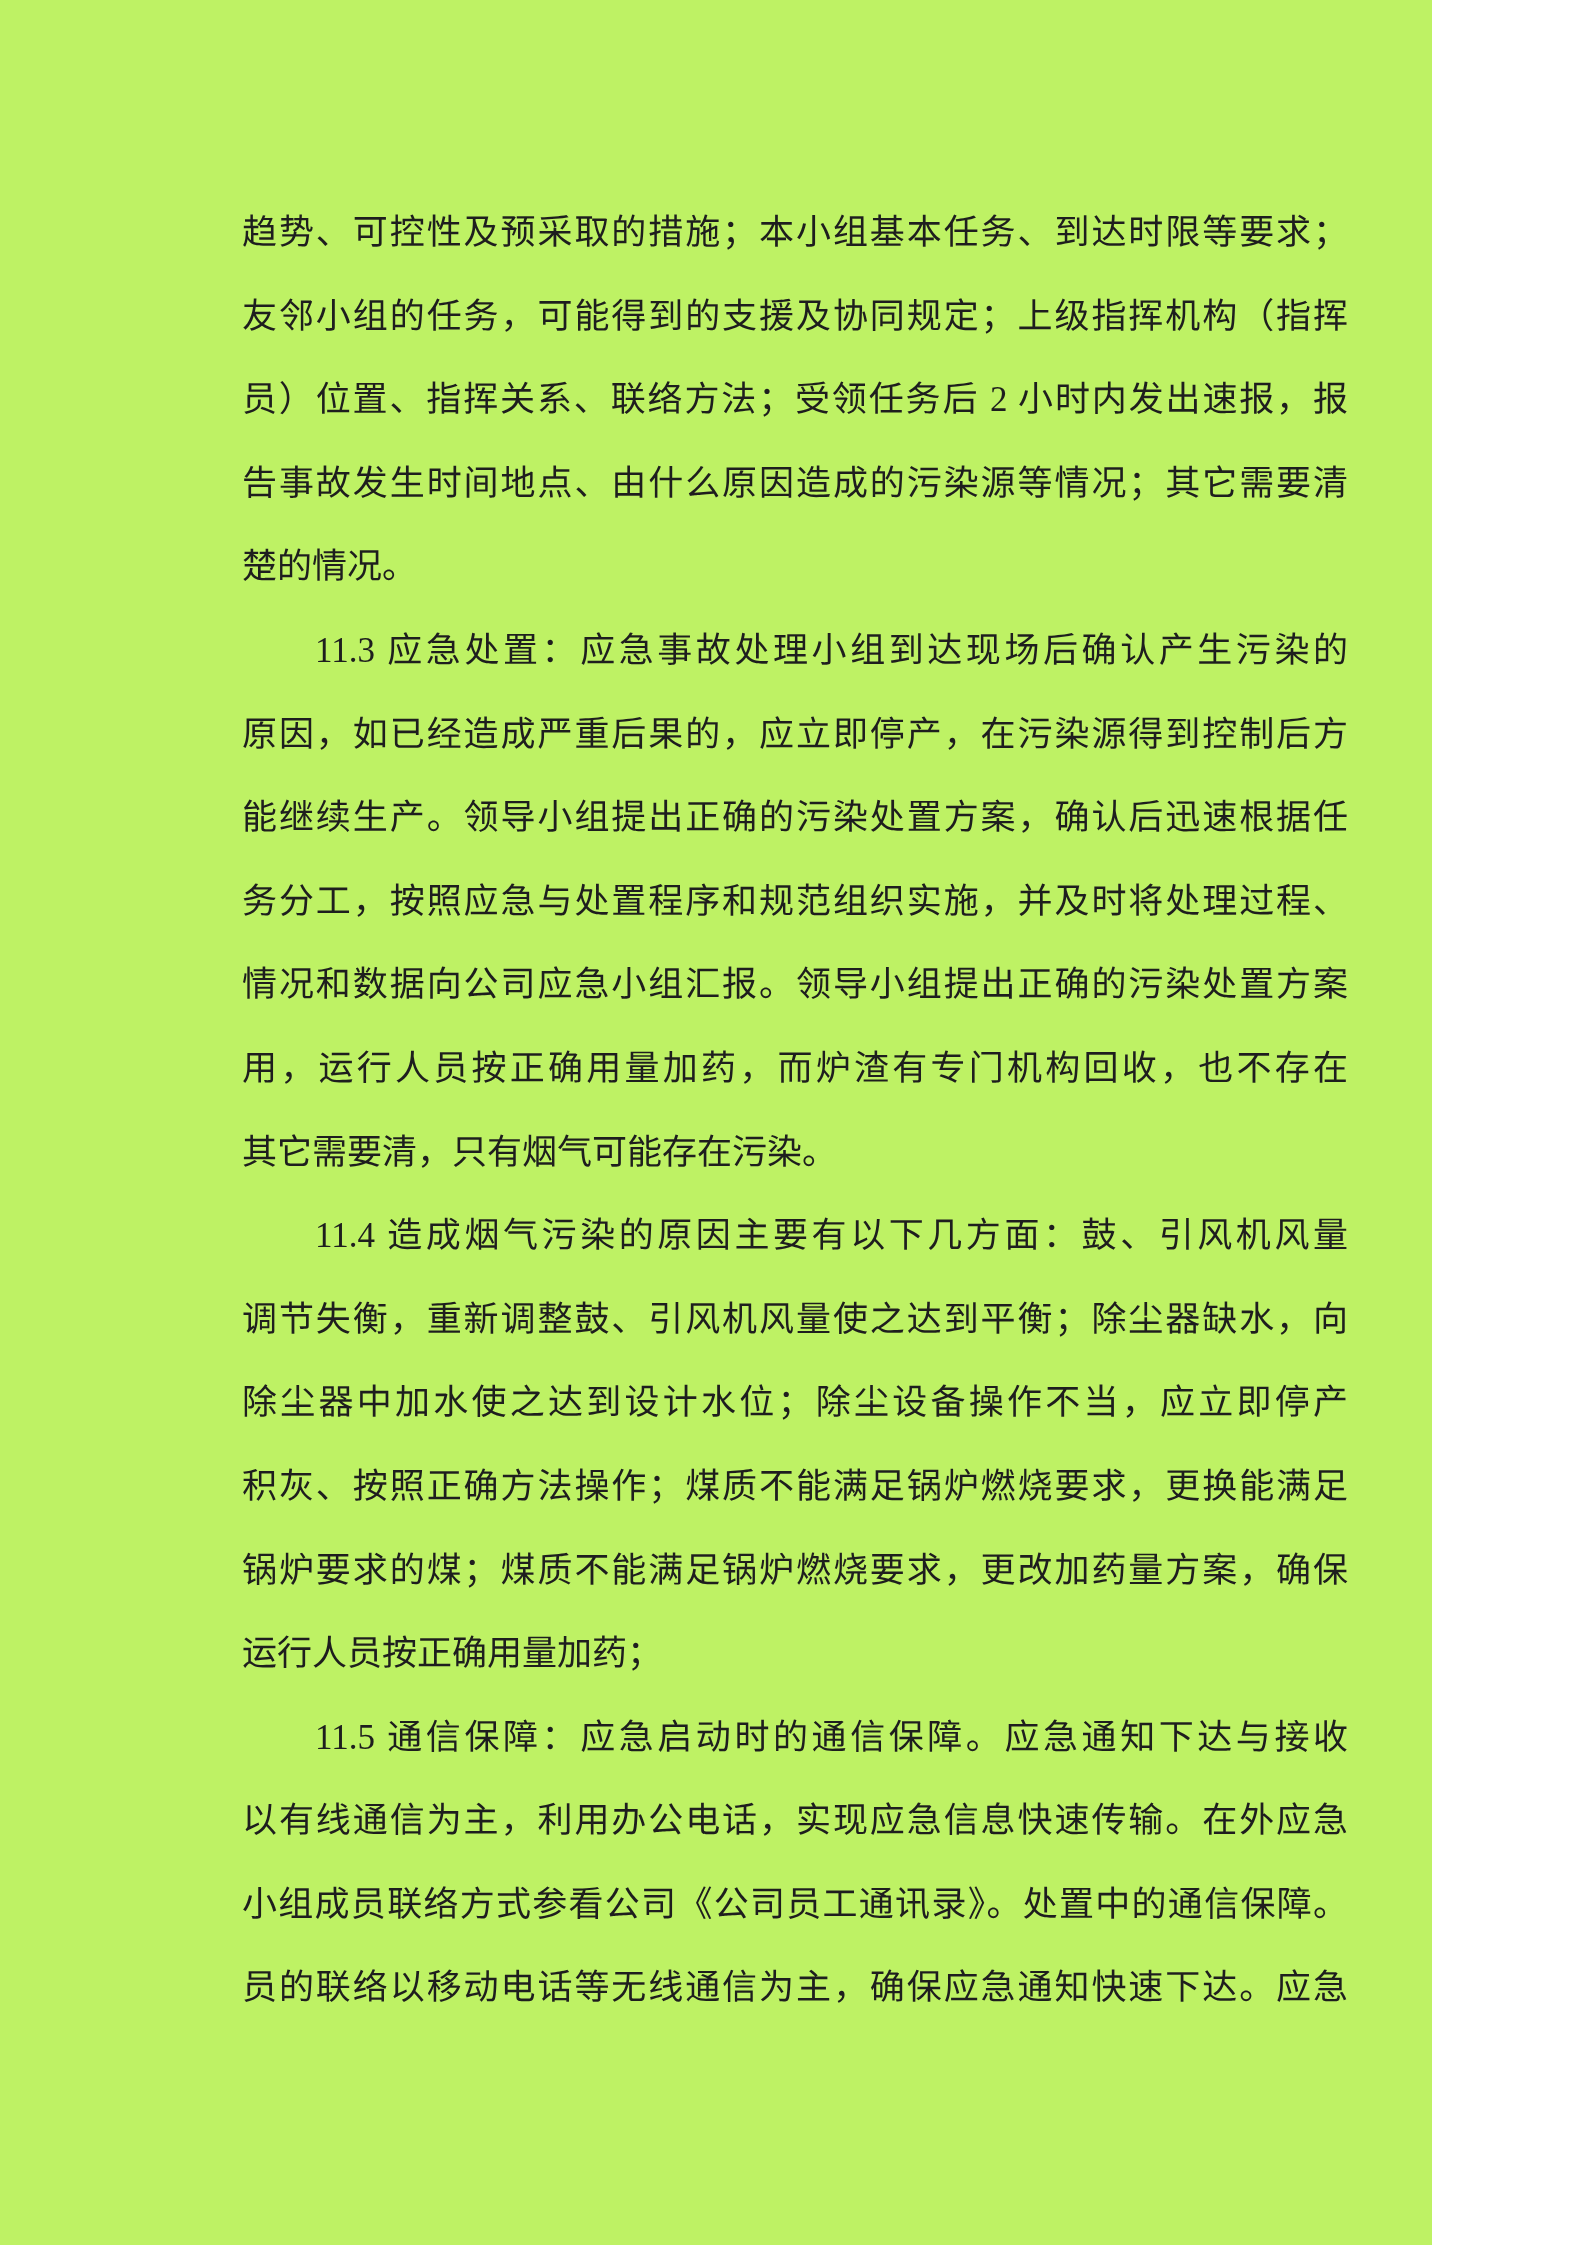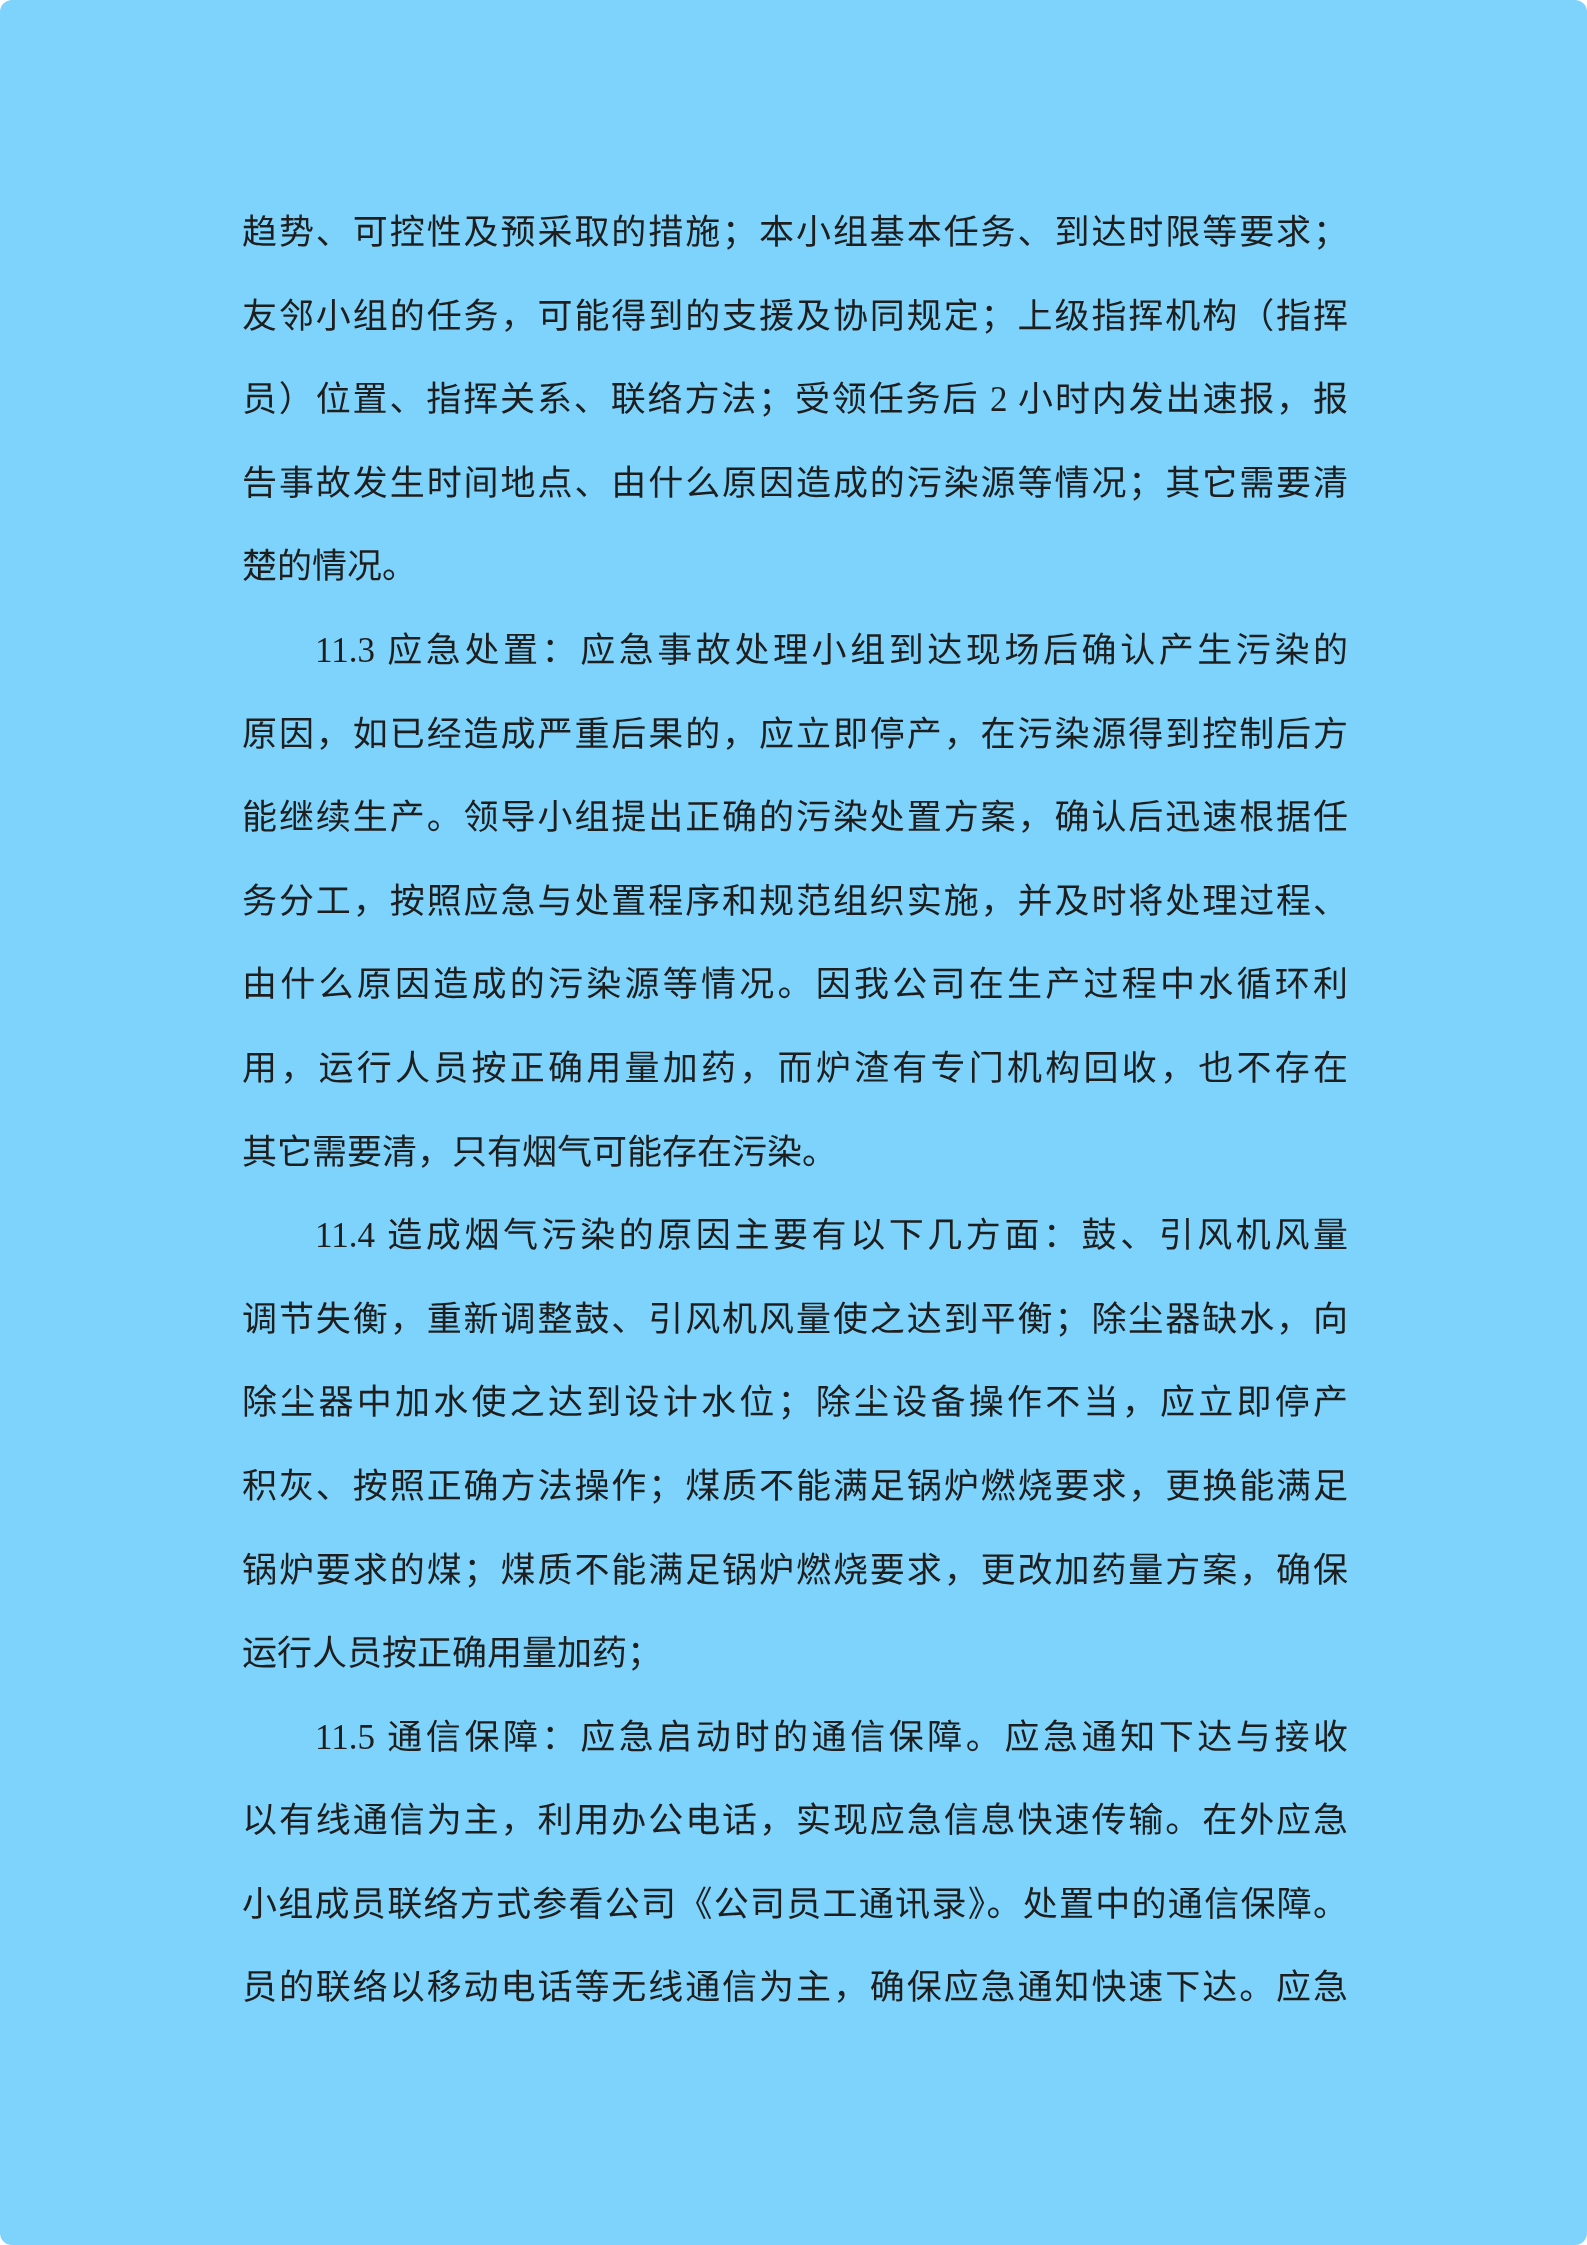--- a/index.html
+++ b/index.html
@@ -10,24 +10,23 @@
     width: 1587px;
     height: 2245px;
     position: relative;
     background: #ffffff;
     overflow: hidden;
     font-family: "Liberation Serif", "DejaVu Serif", serif;
   }
   .page {
     position: absolute;
     left: 0; top: 0;
-    width: 1587px;
+    width: 1432px;
     height: 2245px;
-    background: #7dd3fc;
-    border-radius: 12px;
+    background: #bef264;
   }
   .text-block {
     position: absolute;
     left: 242px;
     top: 191px;
     width: 1106px;
     color: #1e1e1e;
     font-size: 35px;
     font-weight: 400;
     letter-spacing: 0;
@@ -54,21 +53,21 @@
   <div class="text-block">
     <div class="line">趋势、可控性及预采取的措施；本小组基本任务、到达时限等要求；</div>
     <div class="line">友邻小组的任务，可能得到的支援及协同规定；上级指挥机构（指挥</div>
     <div class="line">员）位置、指挥关系、联络方法；受领任务后 2 小时内发出速报，报</div>
     <div class="line">告事故发生时间地点、由什么原因造成的污染源等情况；其它需要清</div>
     <div class="line end">楚的情况。</div>
     <div class="line indent">11.3 应急处置：应急事故处理小组到达现场后确认产生污染的</div>
     <div class="line">原因，如已经造成严重后果的，应立即停产，在污染源得到控制后方</div>
     <div class="line">能继续生产。领导小组提出正确的污染处置方案，确认后迅速根据任</div>
     <div class="line">务分工，按照应急与处置程序和规范组织实施，并及时将处理过程、</div>
-    <div class="line">由什么原因造成的污染源等情况。因我公司在生产过程中水循环利</div>
+    <div class="line">情况和数据向公司应急小组汇报。领导小组提出正确的污染处置方案</div>
     <div class="line">用，运行人员按正确用量加药，而炉渣有专门机构回收，也不存在</div>
     <div class="line end">其它需要清，只有烟气可能存在污染。</div>
     <div class="line indent">11.4 造成烟气污染的原因主要有以下几方面：鼓、引风机风量</div>
     <div class="line">调节失衡，重新调整鼓、引风机风量使之达到平衡；除尘器缺水，向</div>
     <div class="line">除尘器中加水使之达到设计水位；除尘设备操作不当，应立即停产</div>
     <div class="line">积灰、按照正确方法操作；煤质不能满足锅炉燃烧要求，更换能满足</div>
     <div class="line">锅炉要求的煤；煤质不能满足锅炉燃烧要求，更改加药量方案，确保</div>
     <div class="line end">运行人员按正确用量加药；</div>
     <div class="line indent">11.5 通信保障：应急启动时的通信保障。应急通知下达与接收</div>
     <div class="line">以有线通信为主，利用办公电话，实现应急信息快速传输。在外应急</div>

